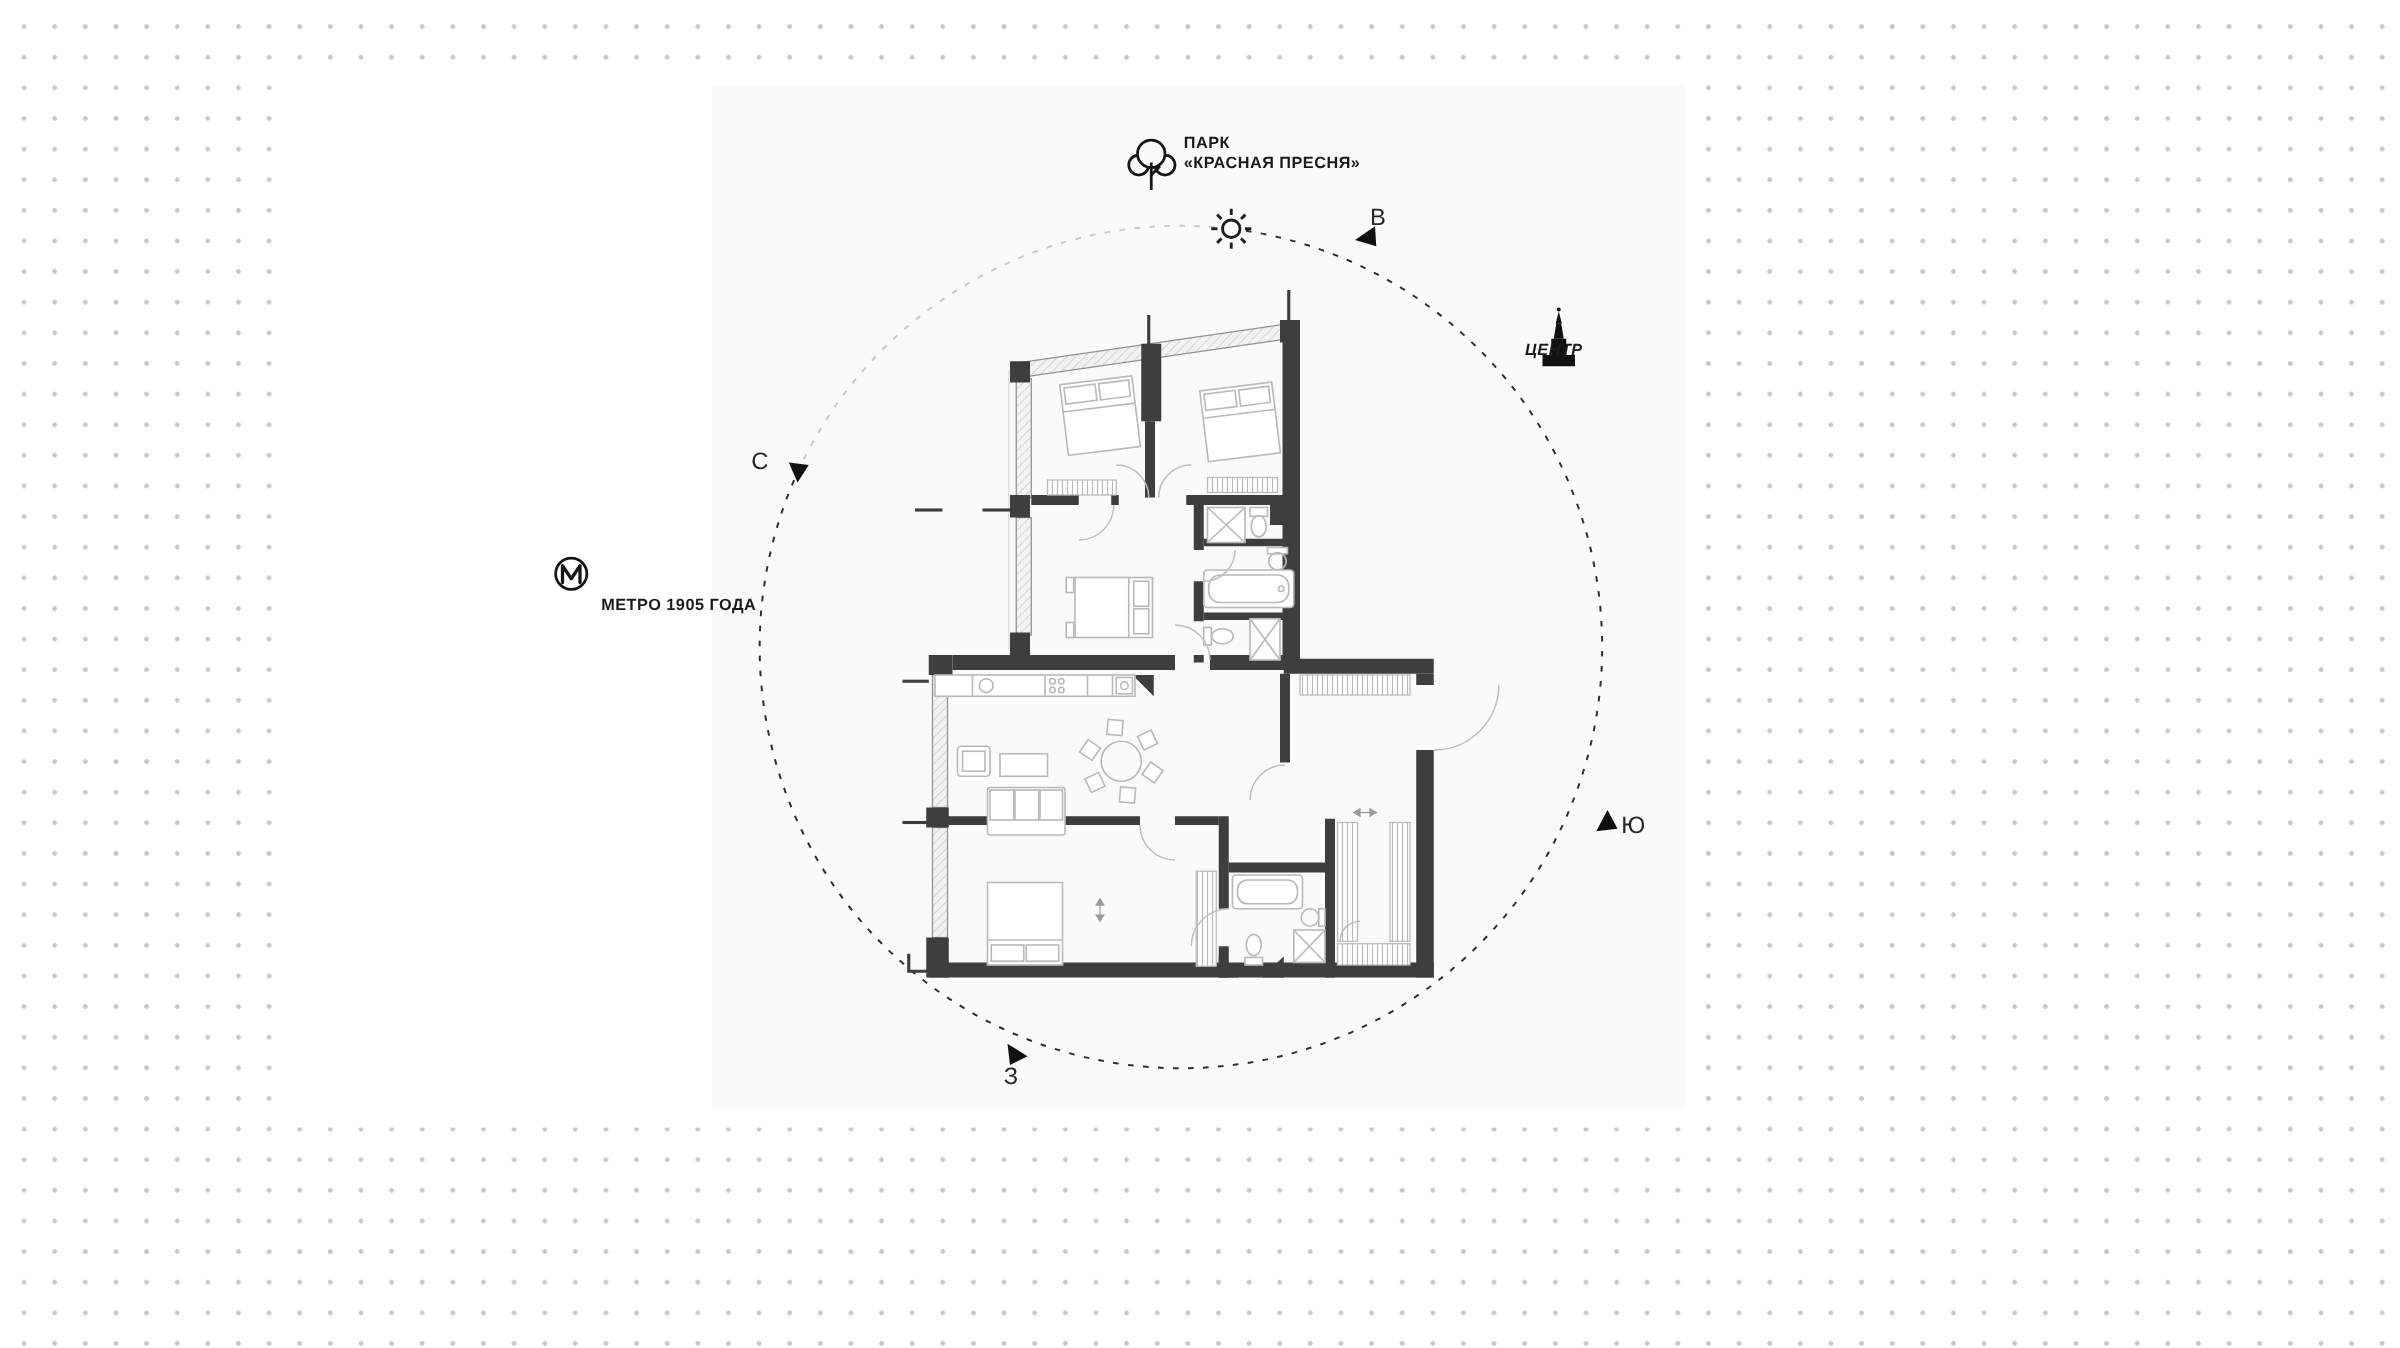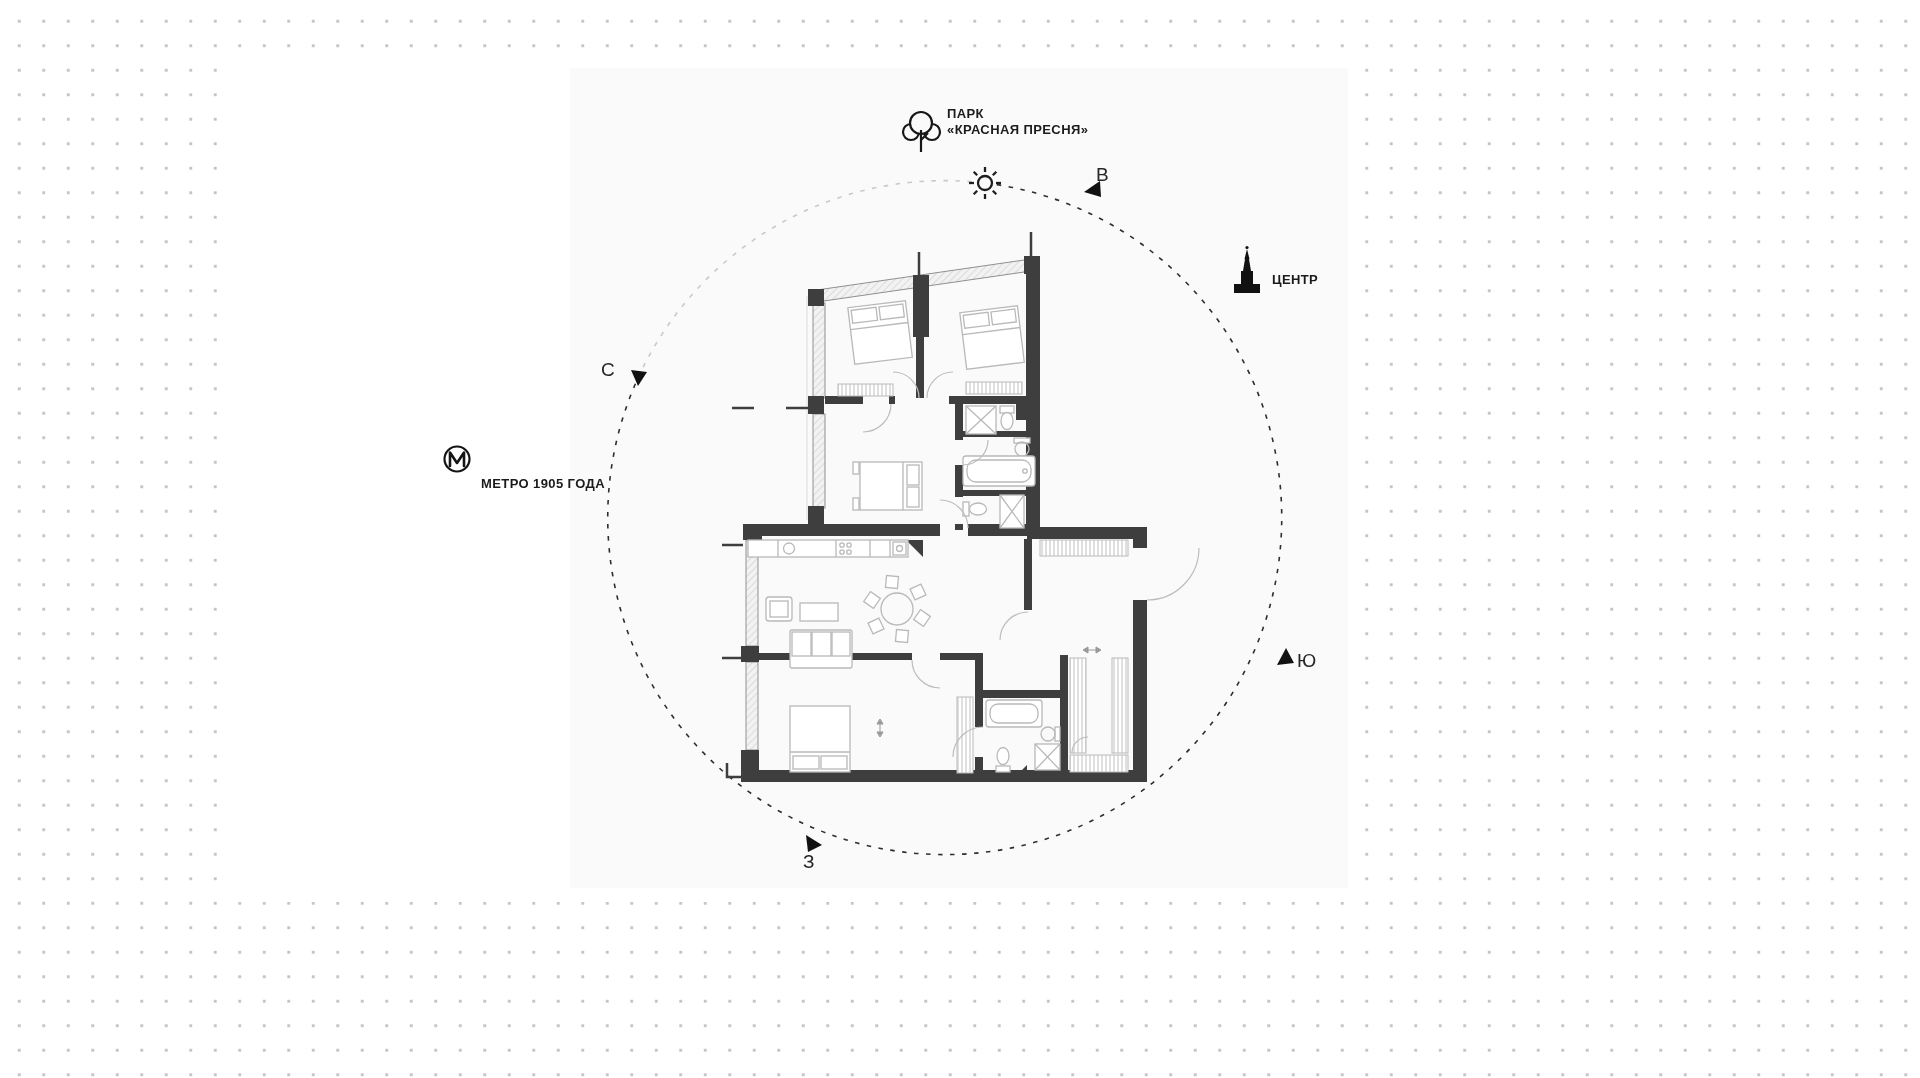--- a/index.html
+++ b/index.html
@@ -266,20 +266,20 @@
         <polygon points="1088,647 1088,653 1083,650"></polygon>
         <polygon points="1096,647 1096,653 1101,650"></polygon>
       </g>
     </g>
   </svg>
 
   <div class="lm" style="left:947px;top:106px;">
     <div>ПАРК</div>
     <div>«КРАСНАЯ ПРЕСНЯ»</div>
   </div>
-  <div class="lm" style="left:1272px;top:272px;">ЦЕНТР</div>
+  <div class="lm" style="left:1220px;top:272px;font-style:italic;">ЦЕНТР</div>
   <div class="lm" style="left:481px;top:476px;">МЕТРО 1905 ГОДА</div>
 
   <div class="compass-letter" style="left:1096px;top:164px;">В</div>
   <div class="compass-letter" style="left:601px;top:359px;">С</div>
   <div class="compass-letter" style="left:1297px;top:650px;">Ю</div>
   <div class="compass-letter" style="left:803px;top:851px;">З</div>
 </div>
 
 </body></html>

